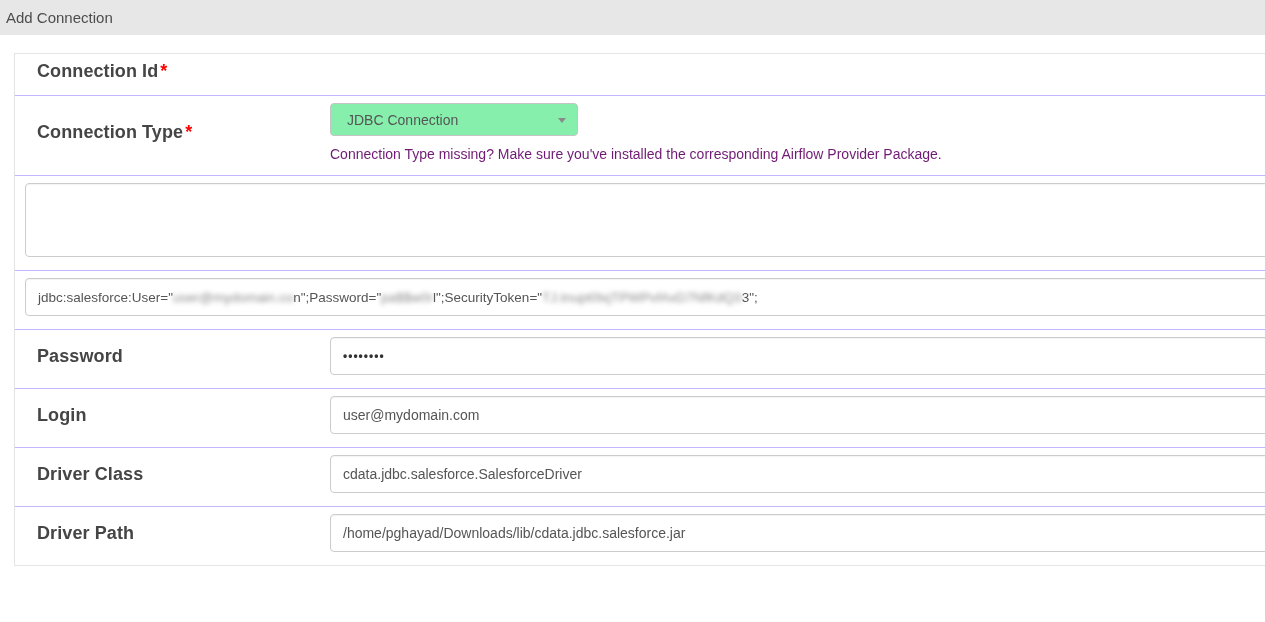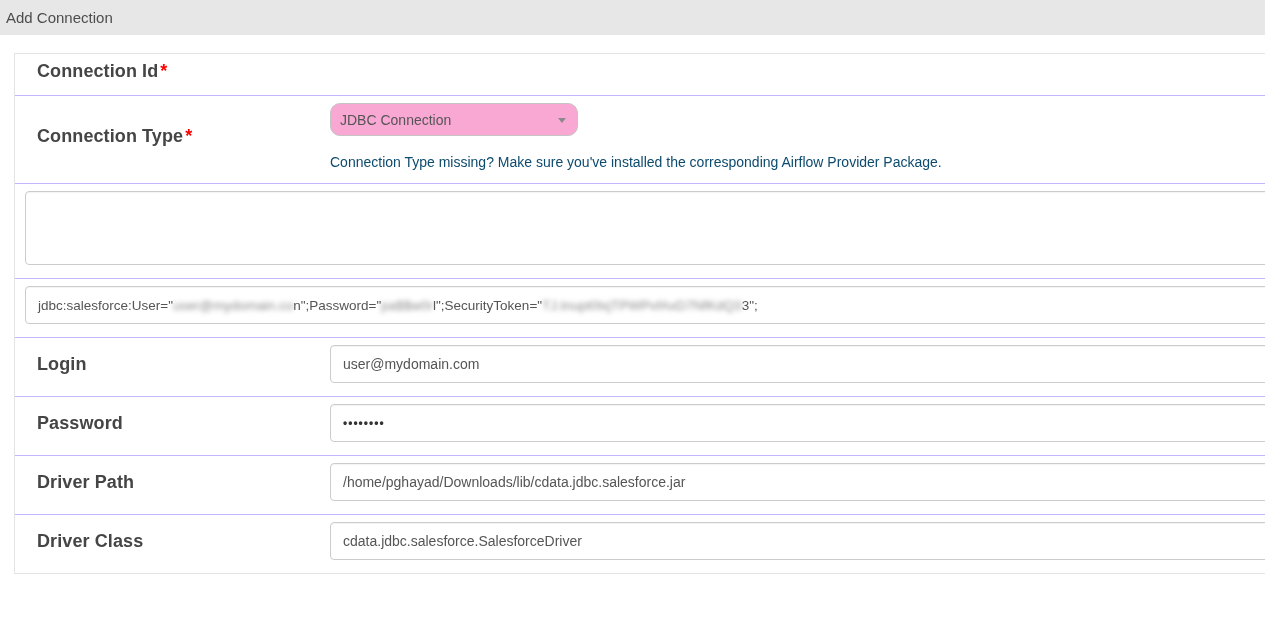--- a/index.html
+++ b/index.html
@@ -75,46 +75,46 @@
     letter-spacing: 1px;
     color: #333333;
   }
   
   .selectbox {
     position: relative;
     box-sizing: border-box;
     width: 248px;
     height: 33px;
     border: 1px solid #c4c4c4;
-    border-radius: 10px;
-    background: #f9a8d4;
+    border-radius: 4px;
+    background: #86efac;
     display: flex;
     align-items: center;
-    padding: 0 26px 0 9px;
+    padding: 0 26px 0 16px;
     cursor: pointer;
   }
   .sel-text {
     font-size: 14px;
     color: #555555;
     white-space: nowrap;
     overflow: hidden;
   }
   .sel-caret {
     position: absolute;
     right: 11px;
     top: 14px;
     width: 0; height: 0;
     border-left: 4px solid transparent;
     border-right: 4px solid transparent;
     border-top: 5px solid #8a8a8a;
   }
   .help {
-    margin-top: 18px;
+    margin-top: 10px;
     font-size: 14px;
-    color: #0c4a6e;
+    color: #701a75;
   }
   
   .url-display {
     line-height: 25px;
     white-space: nowrap;
     font-size: 13.5px;
     cursor: text;
   }
   .urlseg { color: #555555; }
   .urlseg.blurred {
@@ -159,47 +159,47 @@
   <div class="frow">
     <div class="fcontrol">
       <div class="tinput url-display">
         <span class="urlseg">jdbc:salesforce:User="</span><span class="urlseg blurred">user@mydomain.co</span><span class="urlseg">n";Password="</span><span class="urlseg blurred">pa$$w0r</span><span class="urlseg">l";SecurityToken="</span><span class="urlseg blurred">TJ.tnupt0lxjTPWPvfAxD7NfKdQ3</span><span class="urlseg">3";</span>
       </div>
     </div>
   </div>
 
   <div class="frow">
     <div class="flabel">
+      <span>Password</span>
+    </div>
+    <div class="fcontrol">
+      <input type="text" class="tinput pwd" value="••••••••" style="">
+    </div>
+  </div>
+
+  <div class="frow">
+    <div class="flabel">
       <span>Login</span>
     </div>
     <div class="fcontrol">
       <input type="text" class="tinput" value="user@mydomain.com" style="">
     </div>
   </div>
 
   <div class="frow">
     <div class="flabel">
-      <span>Password</span>
-    </div>
-    <div class="fcontrol">
-      <input type="text" class="tinput pwd" value="••••••••" style="">
+      <span>Driver Class</span>
+    </div>
+    <div class="fcontrol">
+      <input type="text" class="tinput" value="cdata.jdbc.salesforce.SalesforceDriver" style="">
     </div>
   </div>
 
   <div class="frow">
     <div class="flabel">
       <span>Driver Path</span>
     </div>
     <div class="fcontrol">
       <input type="text" class="tinput" value="/home/pghayad/Downloads/lib/cdata.jdbc.salesforce.jar" style="">
     </div>
   </div>
 
-  <div class="frow">
-    <div class="flabel">
-      <span>Driver Class</span>
-    </div>
-    <div class="fcontrol">
-      <input type="text" class="tinput" value="cdata.jdbc.salesforce.SalesforceDriver" style="">
-    </div>
-  </div>
-
 </div>
 
 </body></html>

